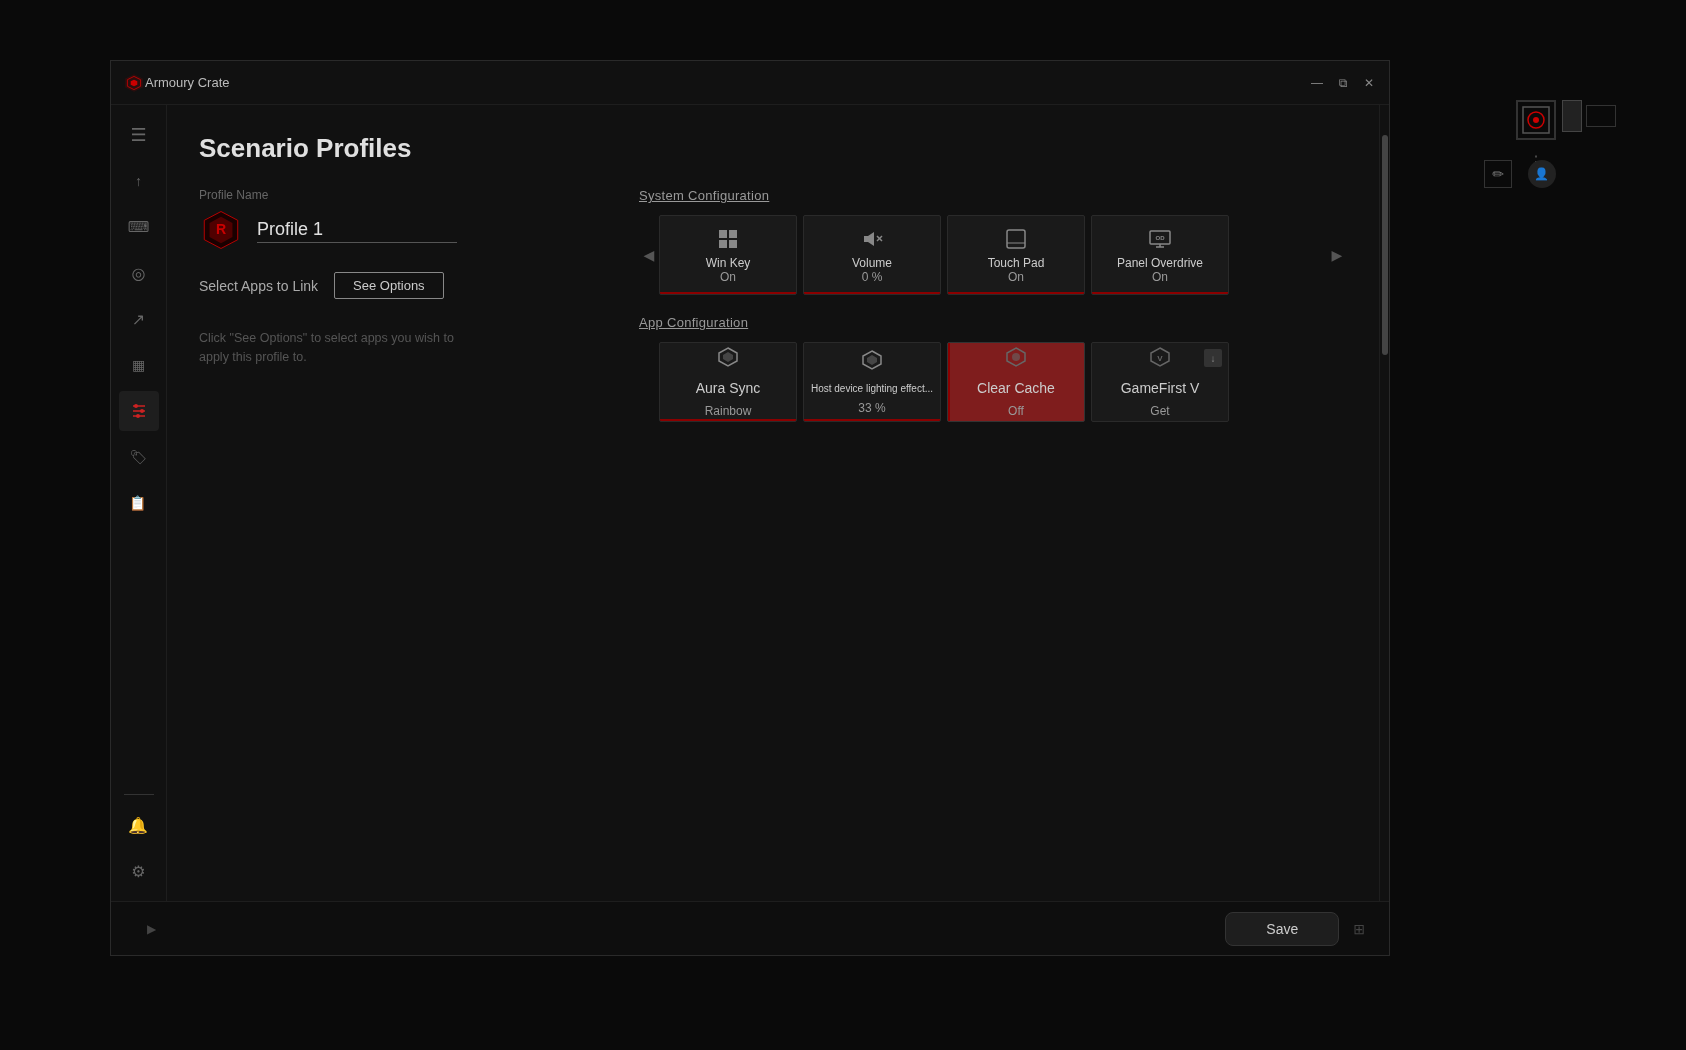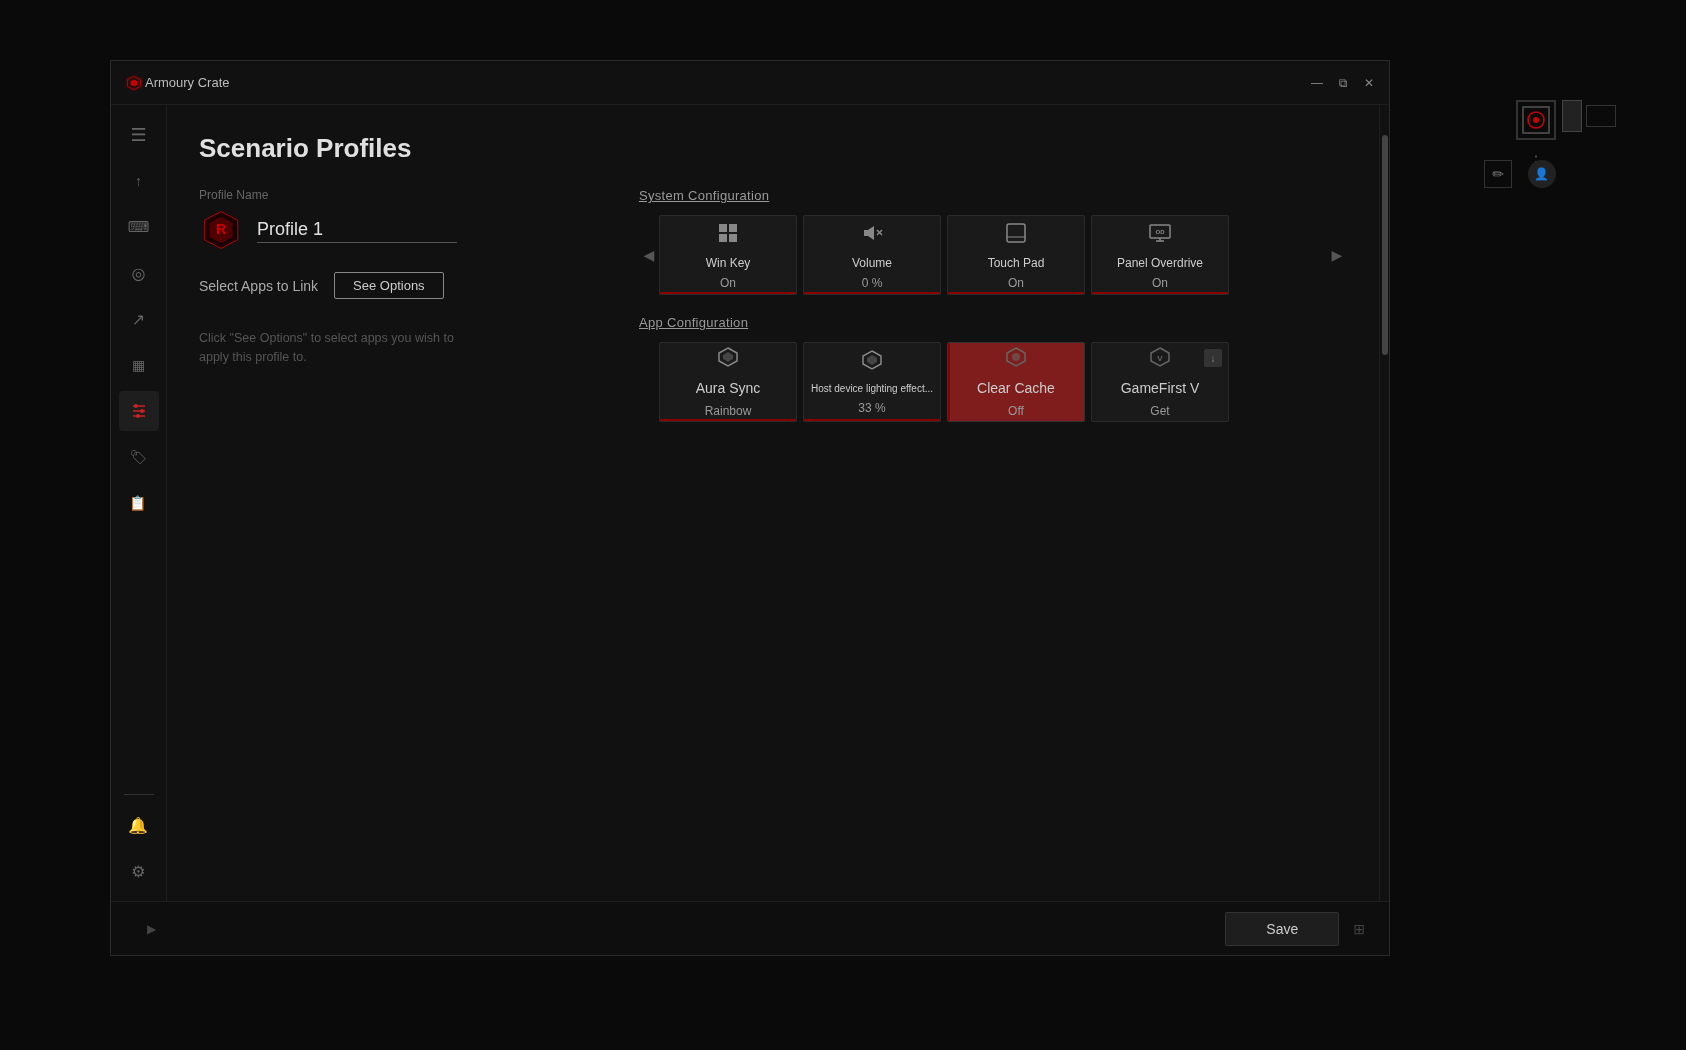--- a/index.html
+++ b/index.html
@@ -214,21 +214,20 @@
     .config-card {
       width: 138px;
       height: 80px;
       background: #1a1a1a;
       border: 1px solid #2a2a2a;
       border-radius: 2px;
       display: flex;
       flex-direction: column;
       align-items: center;
       justify-content: center;
-      gap: 6px;
       cursor: pointer;
       position: relative;
       overflow: hidden;
     }
     .config-card.has-accent-border::after {
       content: '';
       position: absolute;
       bottom: 0;
       left: 0;
       right: 0;
@@ -326,21 +325,21 @@
       padding: 0 24px;
       flex-shrink: 0;
     }
     .save-btn {
       background: #1e1e1e;
       border: 1px solid #333;
       color: #ccc;
       padding: 8px 40px;
       font-size: 14px;
       cursor: pointer;
-      border-radius: 2px;
+      border-radius: 8px;
     }
 
     
     .rog-logo-svg { width: 44px; height: 44px; }
     .rog-small-svg { width: 22px; height: 22px; }
 
     
     .content-area::-webkit-scrollbar { width: 6px; }
     .content-area::-webkit-scrollbar-track { background: #1a1a1a; }
     .content-area::-webkit-scrollbar-thumb { background: #444; border-radius: 3px; }

